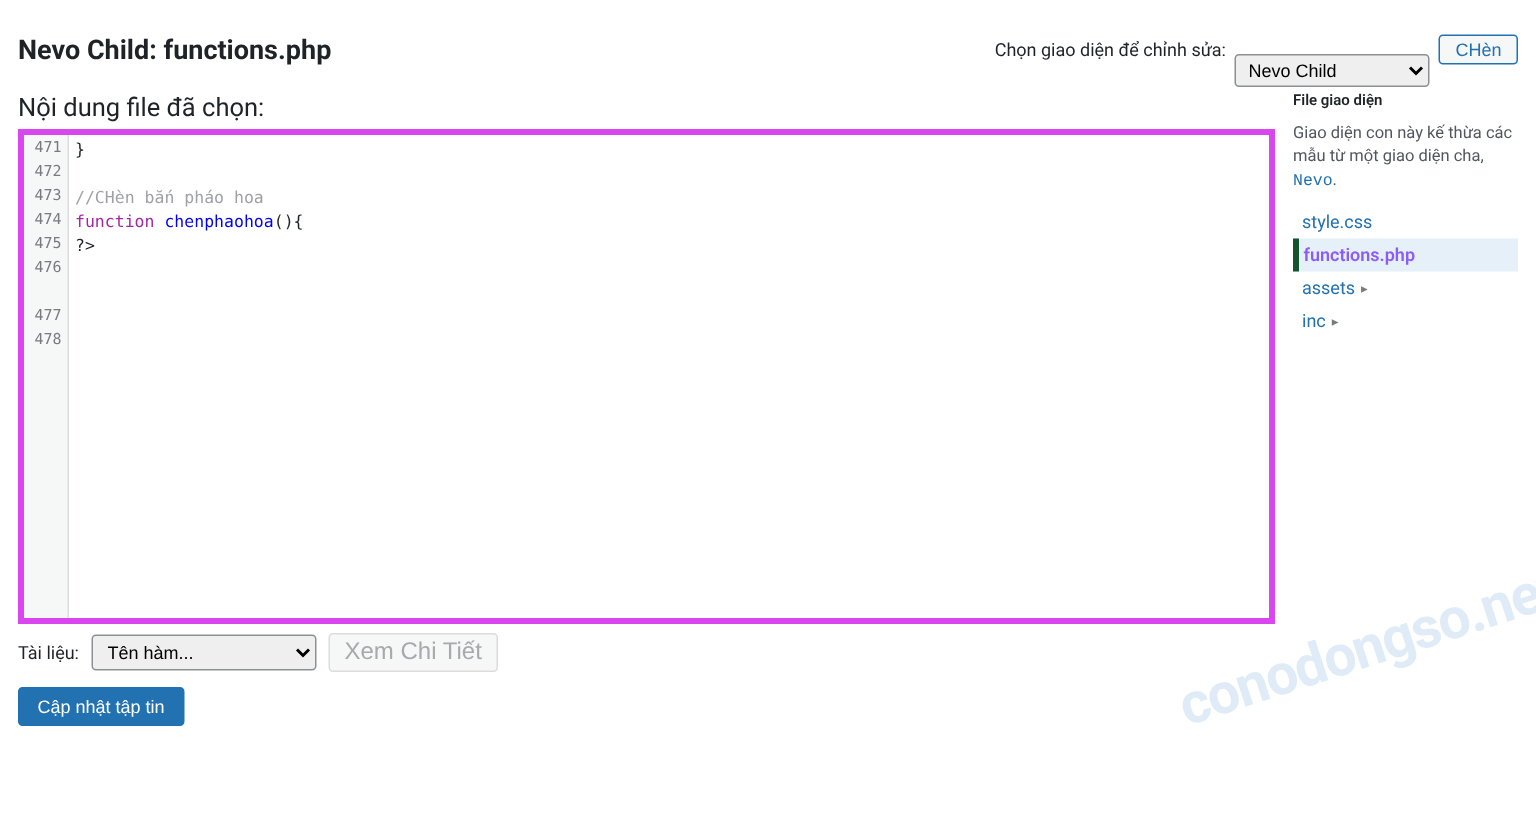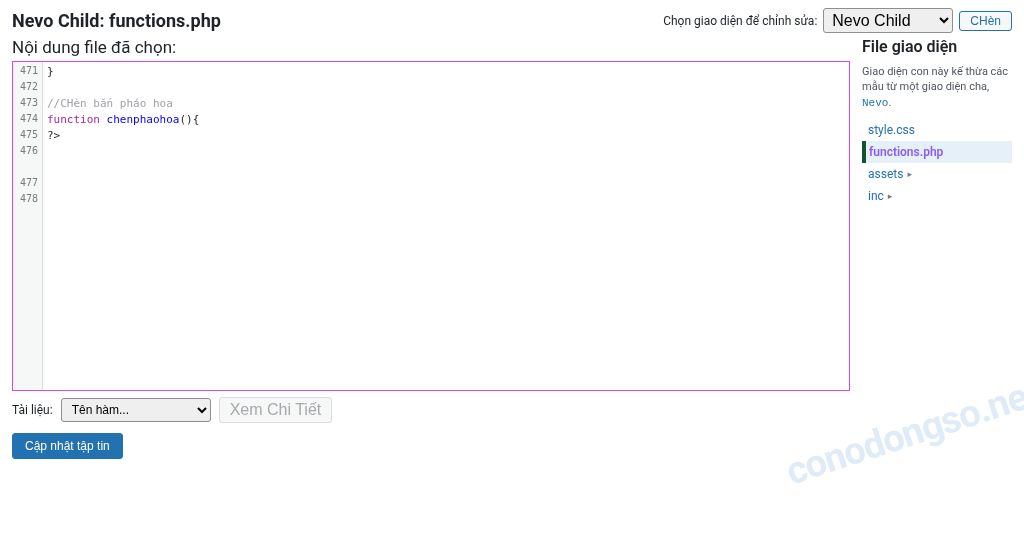--- a/index.html
+++ b/index.html
@@ -1,39 +1,39 @@
 <!DOCTYPE html>
 <html><head>
 <meta charset="utf-8">
 <style>
 * { box-sizing: border-box; margin: 0; padding: 0; }
 body { font-family: -apple-system, BlinkMacSystemFont, "Segoe UI", Roboto, sans-serif; font-size: 13px; color: #1d2327; background: #fff; width: 1024px; height: 554px; overflow: hidden; position: relative; }
 .header { display: flex; justify-content: space-between; align-items: center; padding: 8px 12px 4px; }
 .header h1 { font-size: 18px; font-weight: 700; color: #1d2327; }
 .header-right { display: flex; align-items: center; gap: 6px; font-size: 12px; }
-.header-right select { font-size: 16px; padding: 2px 4px; border: 1px solid #8c8f94; border-radius: 3px; min-width: 130px; }
+.header-right select { font-size: 12px; padding: 2px 4px; border: 1px solid #8c8f94; border-radius: 3px; min-width: 130px; margin-top: 28px; }
 .btn { background: #f6f7f7; border: 1px solid #2271b1; color: #2271b1; padding: 2px 10px; border-radius: 3px; font-size: 12px; cursor: pointer; }
 .main { display: flex; padding: 0 12px; gap: 12px; }
 .left { flex: 1; min-width: 0; }
 .subtitle { font-size: 17px; color: #1d2327; margin-bottom: 4px; }
-.editor { border: 1px solid #d946ef; background: #fff; height: 330px; overflow: hidden; font-family: Consolas, Monaco, monospace; font-size: 11px; line-height: 1.45; position: relative; }
+.editor { border: 4px solid #d946ef; background: #fff; height: 330px; overflow: hidden; font-family: Consolas, Monaco, monospace; font-size: 11px; line-height: 1.45; position: relative; }
 .gutter { position: absolute; left: 0; top: 0; bottom: 0; width: 30px; background: #f6f7f7; border-right: 1px solid #dcdcde; color: #787c82; text-align: right; padding: 2px 4px 2px 0; font-size: 10px; }
 .code-area { margin-left: 30px; padding: 2px 4px; white-space: pre-wrap; word-break: break-all; overflow: hidden; }
 .lnum { display: block; height: 15.95px; }
 .line { min-height: 15.95px; }
 .c-comment { color: #a0a1a7; text-align: center; }
 .c-key { color: #a626a4; }
 .c-func { color: #0000ff; }
 .c-tag { color: #008000; }
 .bottom-bar { display: flex; align-items: center; gap: 8px; padding: 6px 0; font-size: 12px; }
 .bottom-bar select { font-size: 12px; padding: 3px 6px; border: 1px solid #8c8f94; border-radius: 3px; min-width: 150px; }
 .btn-disabled { background: #f6f7f7; border: 1px solid #dcdcde; color: #a7aaad; padding: 3px 10px; border-radius: 3px; font-size: 16px; cursor: default; }
 .btn-primary { background: #2271b1; border: 1px solid #2271b1; color: #fff; padding: 5px 12px; border-radius: 3px; font-size: 12px; cursor: pointer; }
 .right { width: 150px; flex-shrink: 0; }
-.right h2 { font-size: 16px; font-weight: 600; margin-bottom: 8px; }
+.right h2 { font-size: 10px; font-weight: 600; margin-bottom: 8px; }
 .right p { font-size: 11px; color: #50575e; margin-bottom: 8px; line-height: 1.4; }
 .right a.parent { color: #2271b1; text-decoration: none; font-family: Liberation Mono, monospace; }
 .file-list { list-style: none; font-size: 12px; }
 .file-list li { padding: 4px 6px; cursor: pointer; color: #2271b1; display: flex; align-items: center; gap: 4px; }
 .file-list li.active { background: #e5f0f8; color: #8b5cf6; font-weight: 600; border-left: 4px solid #14532d; padding-left: 3px; }
 .file-list li .arrow { font-size: 9px; color: #787c82; }
 .watermark { position: absolute; right: -20px; bottom: 100px; font-size: 38px; font-weight: 700; color: rgba(42,122,193,0.15); transform: rotate(-18deg); pointer-events: none; letter-spacing: -1px; }
 </style>
 </head>
 <body>

